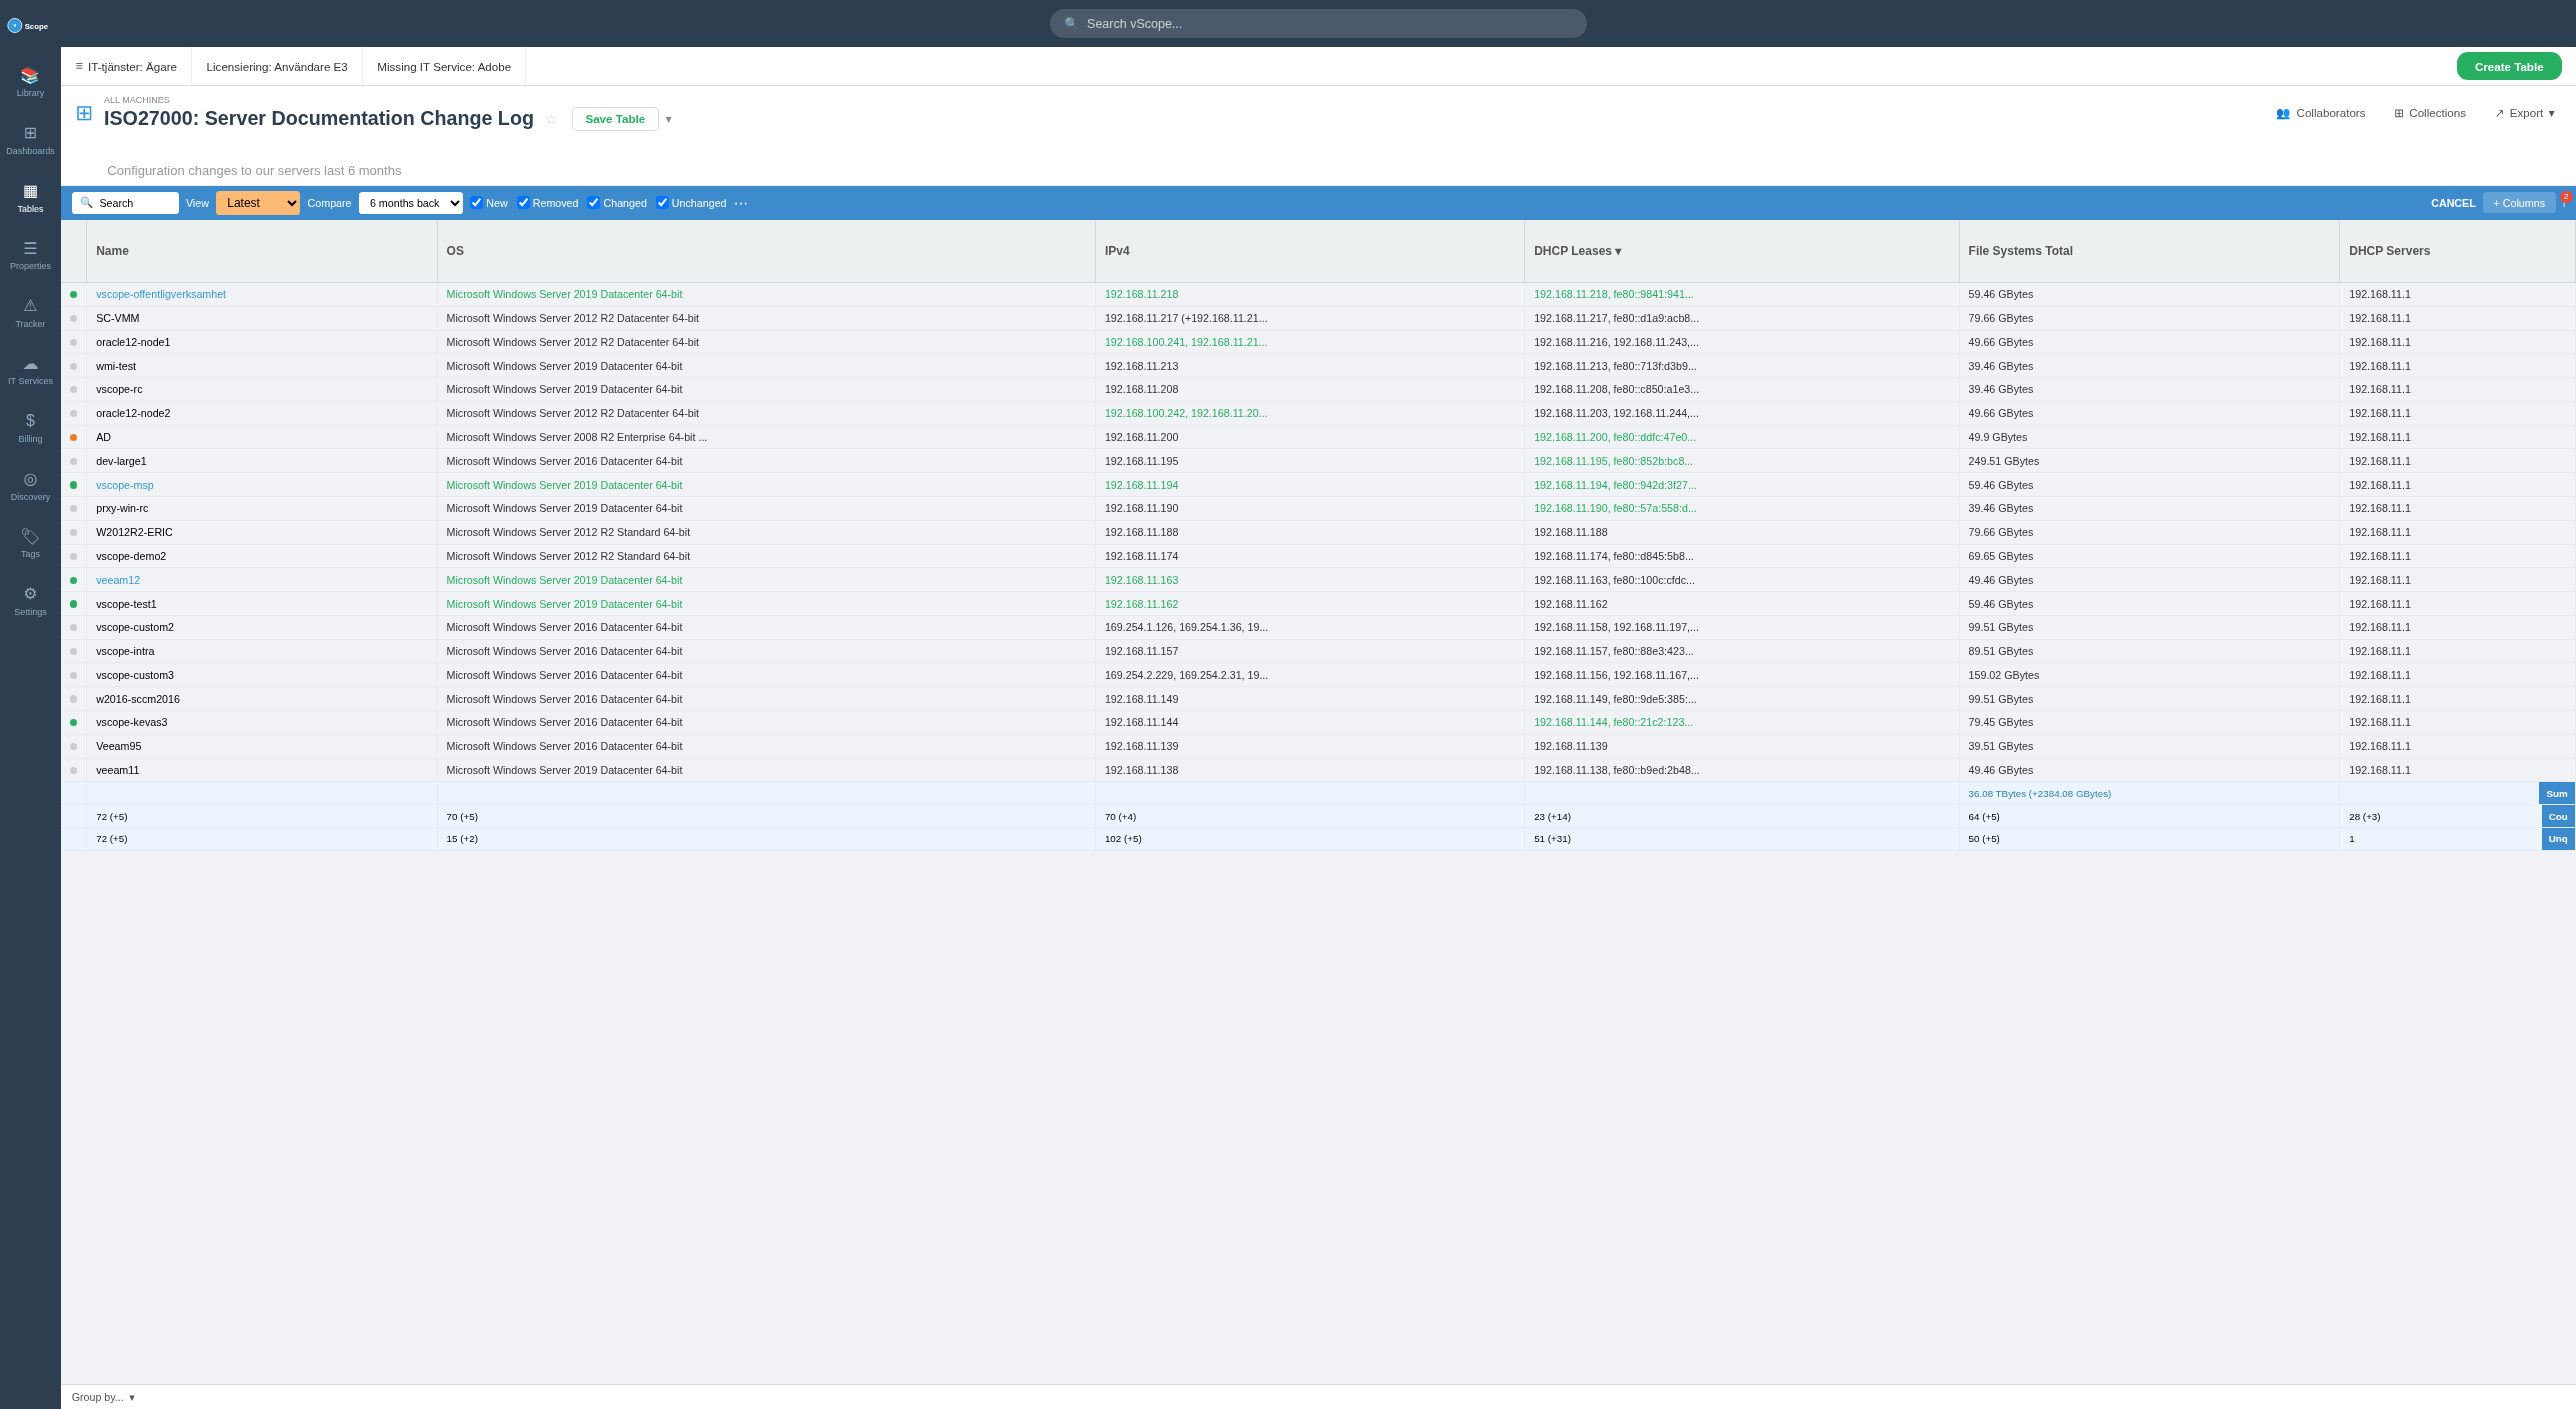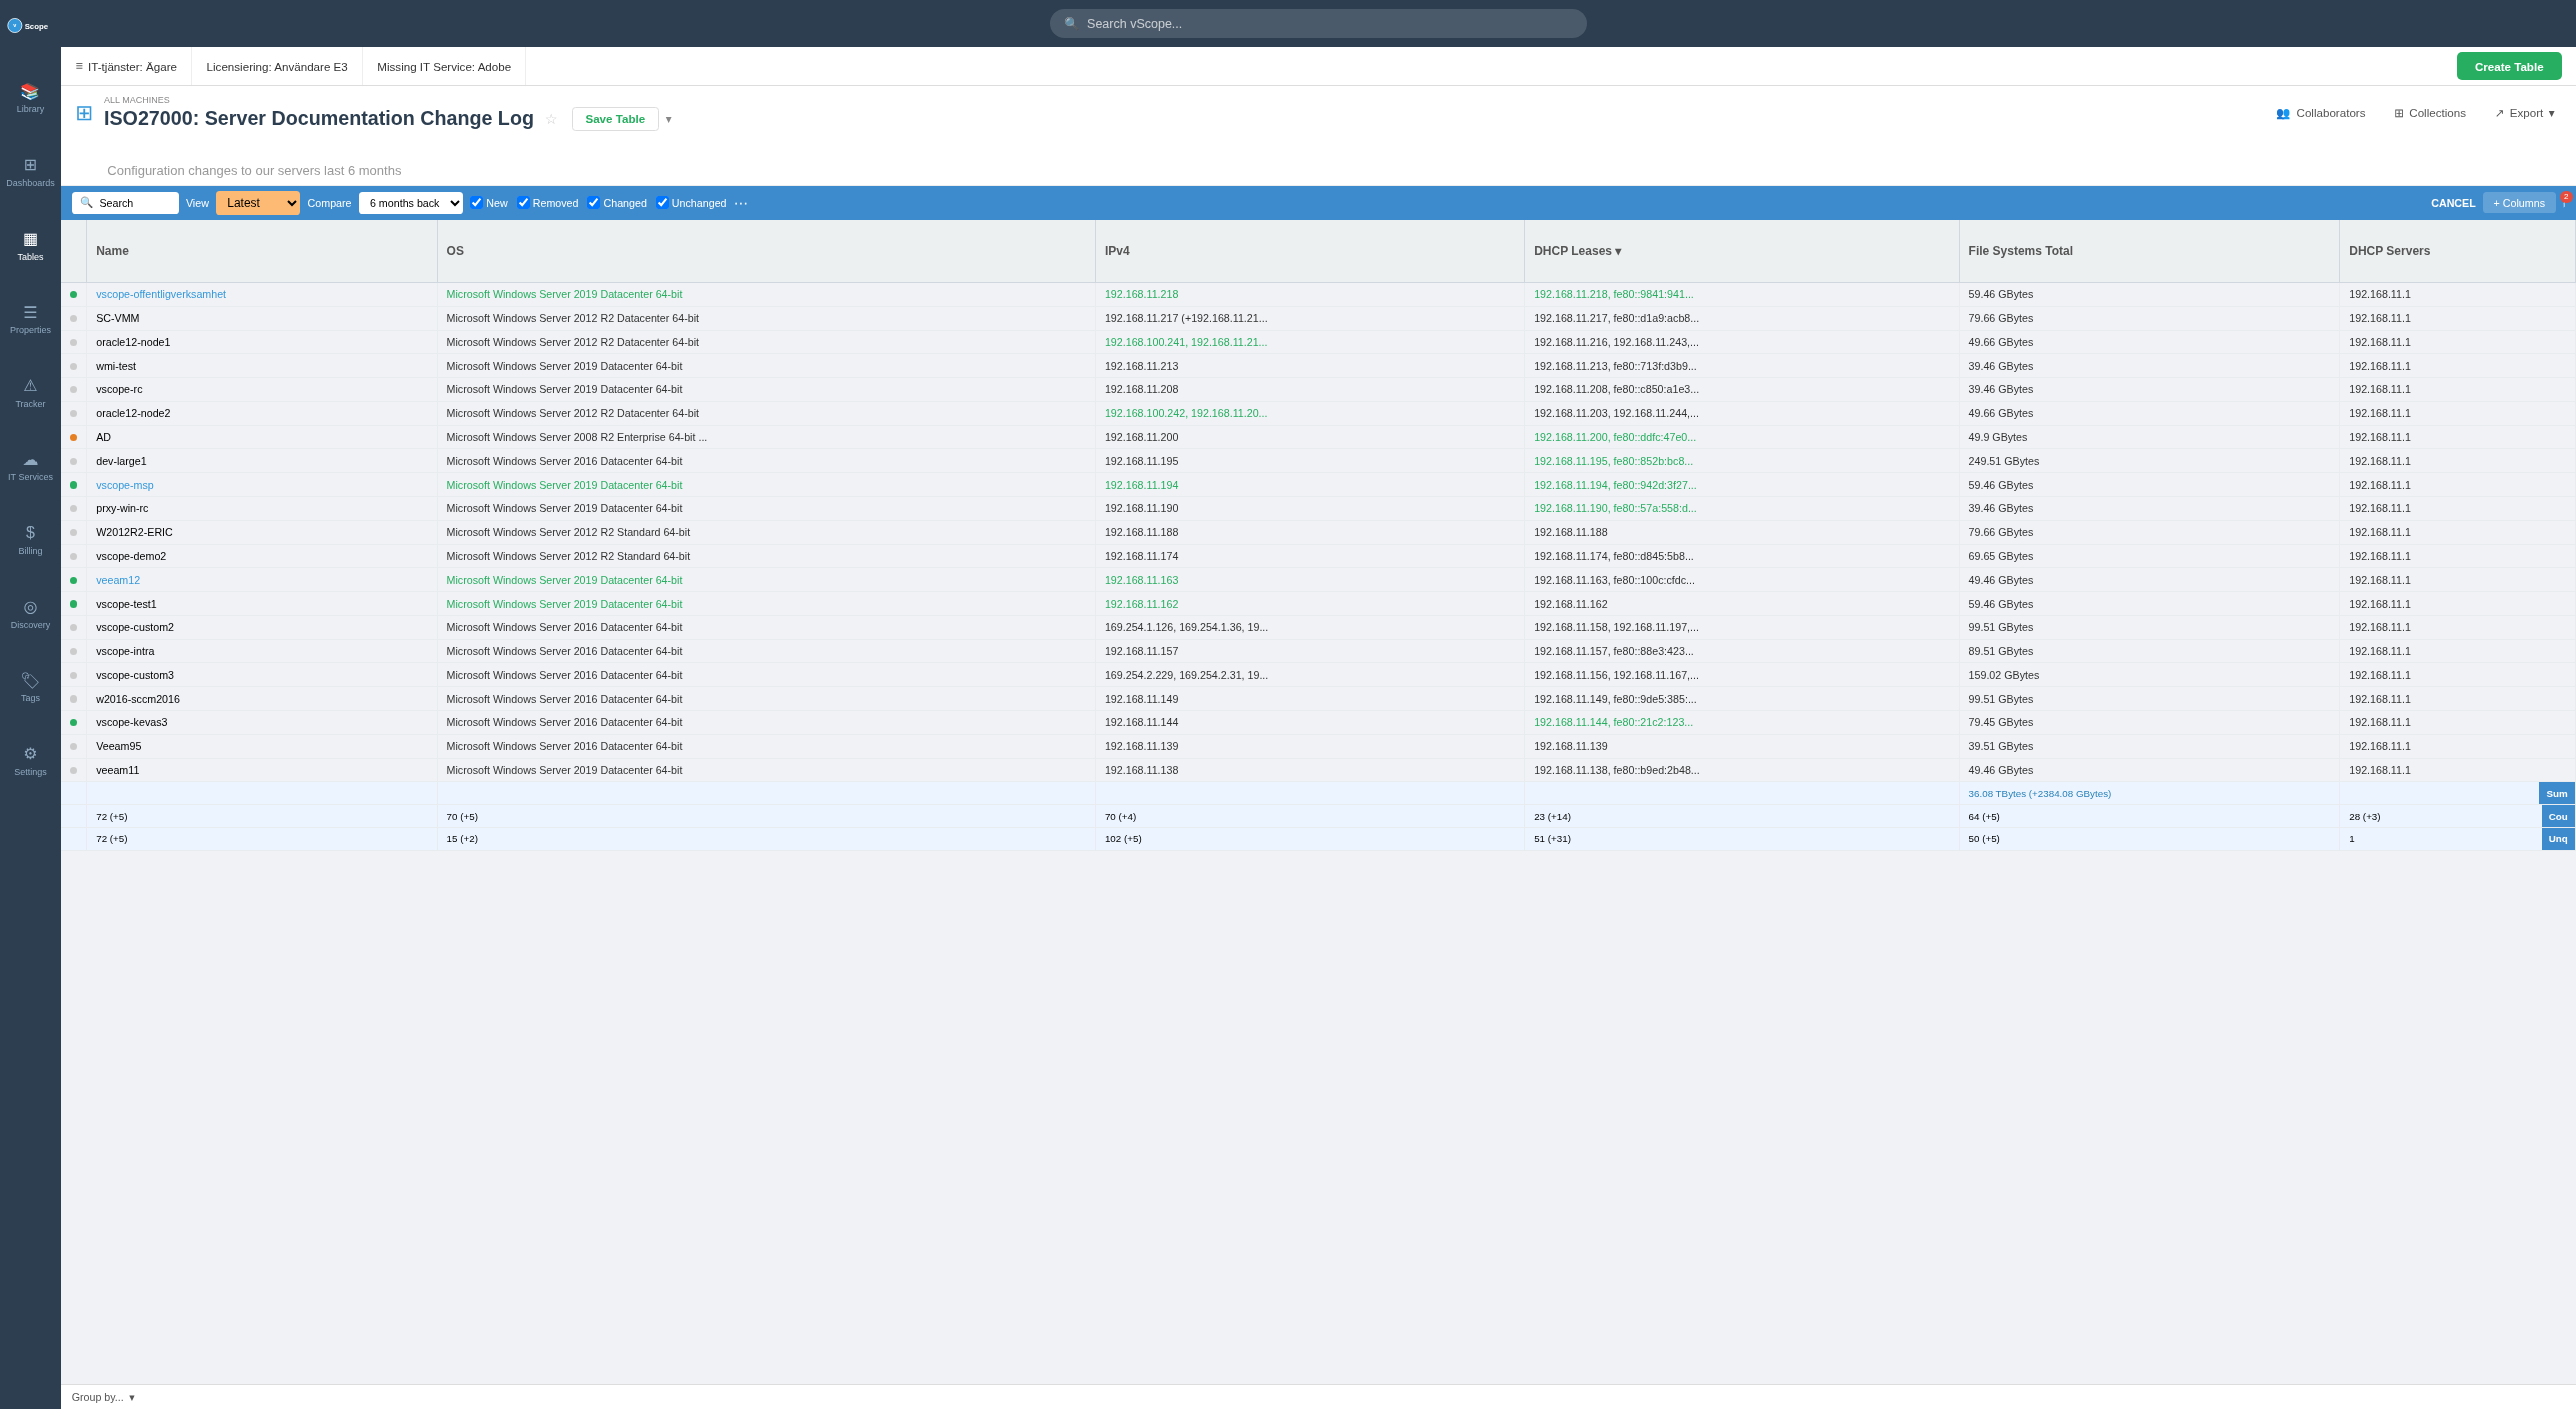--- a/index.html
+++ b/index.html
@@ -2,21 +2,21 @@
 <html style="font-size:14.3px"><head>
   <meta charset="utf-8">
   <style>
     * { box-sizing: border-box; margin: 0; padding: 0; }
     body { font-family: -apple-system, BlinkMacSystemFont, 'Segoe UI', sans-serif; font-size: 11.6px; background: #f0f2f5; overflow: hidden; }
 
     
     .sidebar {
       position: fixed; left: 0; top: 0; bottom: 0; width: 61px;
       background: #2c3e50; display: flex; flex-direction: column; align-items: center;
-      padding-top: 7.2px; z-index: 100; gap: 16px;
+      padding-top: 7.2px; z-index: 100;
     }
     .sidebar-logo {
       width: 54px; height: 39px; display: flex; align-items: center; justify-content: center;
       margin-bottom: 7.2px;
     }
     .logo-text { color: white; font-weight: bold; font-size: 13.4px; }
     .sidebar-item {
       display: flex; flex-direction: column; align-items: center; justify-content: center;
       width: 54px; height: 54px; color: #8fa8be; cursor: pointer; border-radius: 5.4px;
       margin: 1.8px 0; font-size: 9px; gap: 3.6px;
@@ -49,21 +49,21 @@
     .tab-item {
       display: flex; align-items: center; padding: 0 14.3px;
       border-right: 0.9px solid #eee; cursor: pointer; font-size: 11.6px;
       color: #333; white-space: nowrap;
     }
     .tab-item:first-child { padding-left: 7.2px; }
     .tab-icon { margin-right: 5.4px; color: #666; font-size: 12.5px; }
     .tab-spacer { flex: 1; }
     .create-table-btn {
       margin: 5.4px 7.2px; padding: 0 18px;
-      background: #27ae60; color: white; border: none; border-radius: 5px;
+      background: #27ae60; color: white; border: none; border-radius: 11px;
       font-size: 11.6px; font-weight: 600; cursor: pointer;
     }
 
     
     .main {
       position: fixed; top: 86px; left: 61px; right: 0; bottom: 0;
       display: flex; flex-direction: column; overflow: hidden;
     }
 
     

